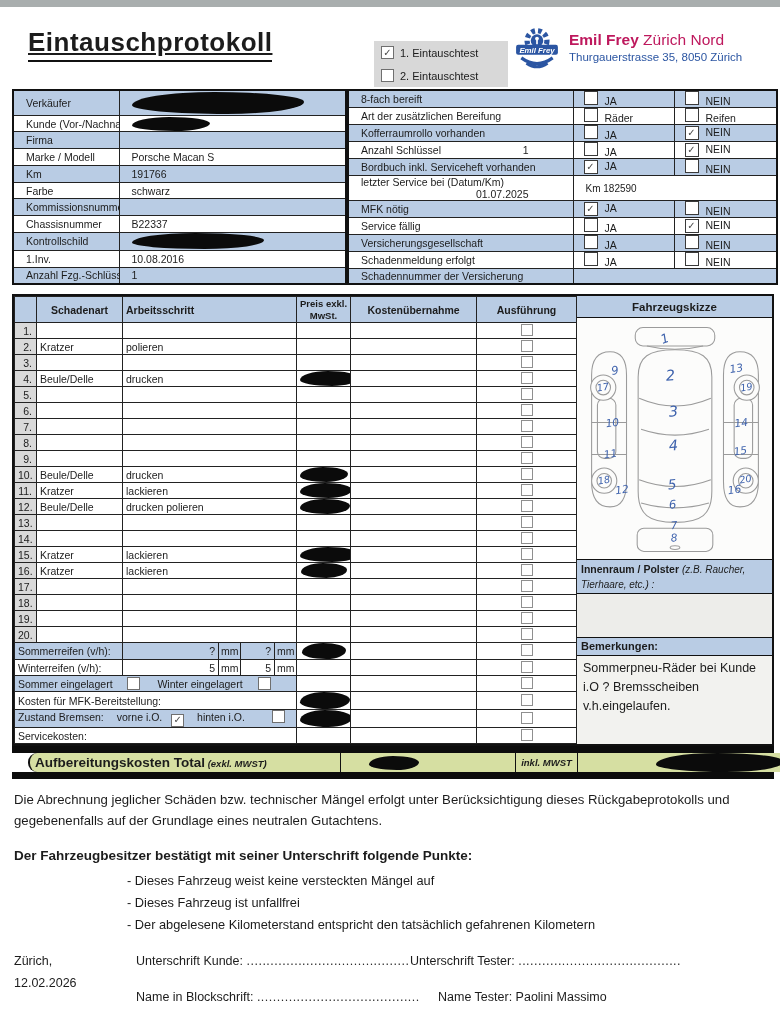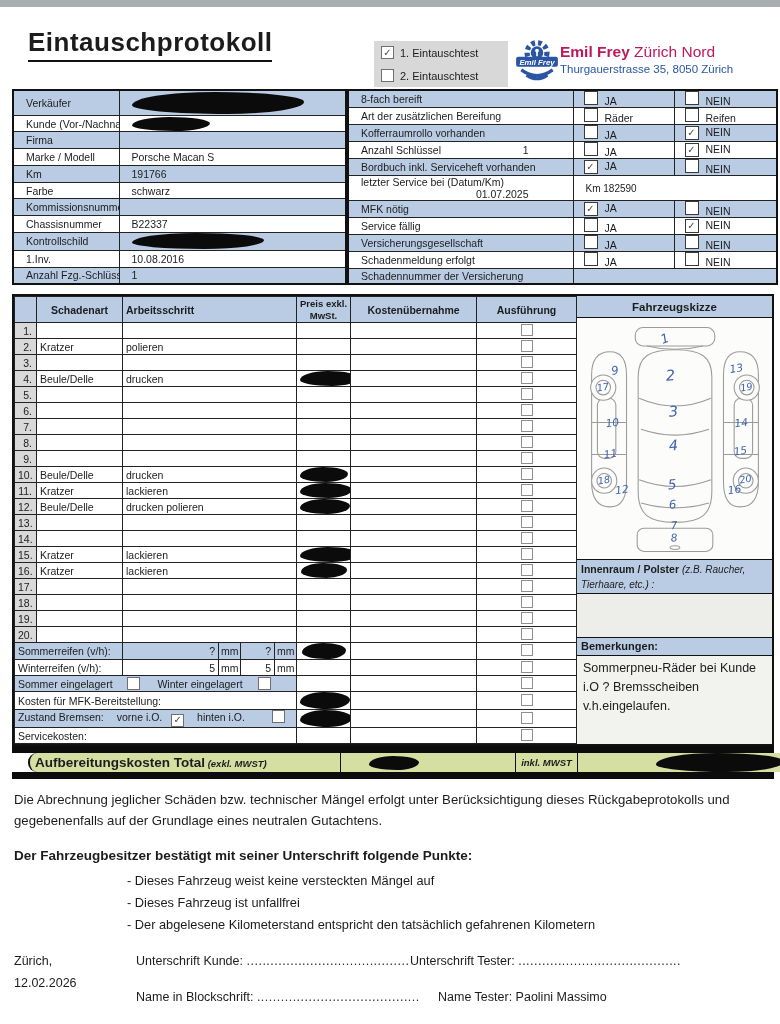--- a/index.html
+++ b/index.html
@@ -8,26 +8,26 @@
     position: relative; width: 780px; height: 1024px; background: #ffffff;
     font-family: "Liberation Sans", sans-serif; color: #1c1c1c; overflow: hidden;
   }
   .scan-strip { height: 7px; background: #a9aeae; }
 
   
   .hdr { position: relative; height: 80px; }
   .doc-title {
     position: absolute; left: 28px; top: 20px;
     font-size: 26px; font-weight: bold; letter-spacing: .5px;
-    border-bottom: 2.5px solid #111; padding-bottom: 2px;
+    border-bottom: 2.5px solid #111; padding-bottom: 2px; text-decoration: underline;
   }
   .tests { position: absolute; left: 374px; top: 34px; width: 134px; height: 46px;
     background: #d8d8d8; padding: 5px 7px; display: flex; flex-direction: column; justify-content: space-between; }
   .test-row { display: flex; align-items: center; gap: 6px; font-size: 11px; }
-  .brand { position: absolute; left: 514px; top: 32px; display: flex; }
+  .brand { position: absolute; left: 514px; top: 20px; display: flex; gap: 9px; }
   .brand-text { padding-top: 4px; }
   .brand-name { font-size: 15.5px; color: #be185d; }
   .brand-name b { font-weight: bold; }
   .brand-addr { font-size: 11.5px; color: #2b55a2; margin-top: 2px; }
 
   
   .cb { display: inline-flex; width: 13px; height: 13px; background: #fff;
     border: 1.2px solid #6f6f6f; align-items: center; justify-content: center; flex: none; }
   .cb .tick { font-size: 10px; color: #4a4a4a; line-height: 1; }
   .cb-lg { width: 14px; height: 14px; border-color: #3a3a3a; }

